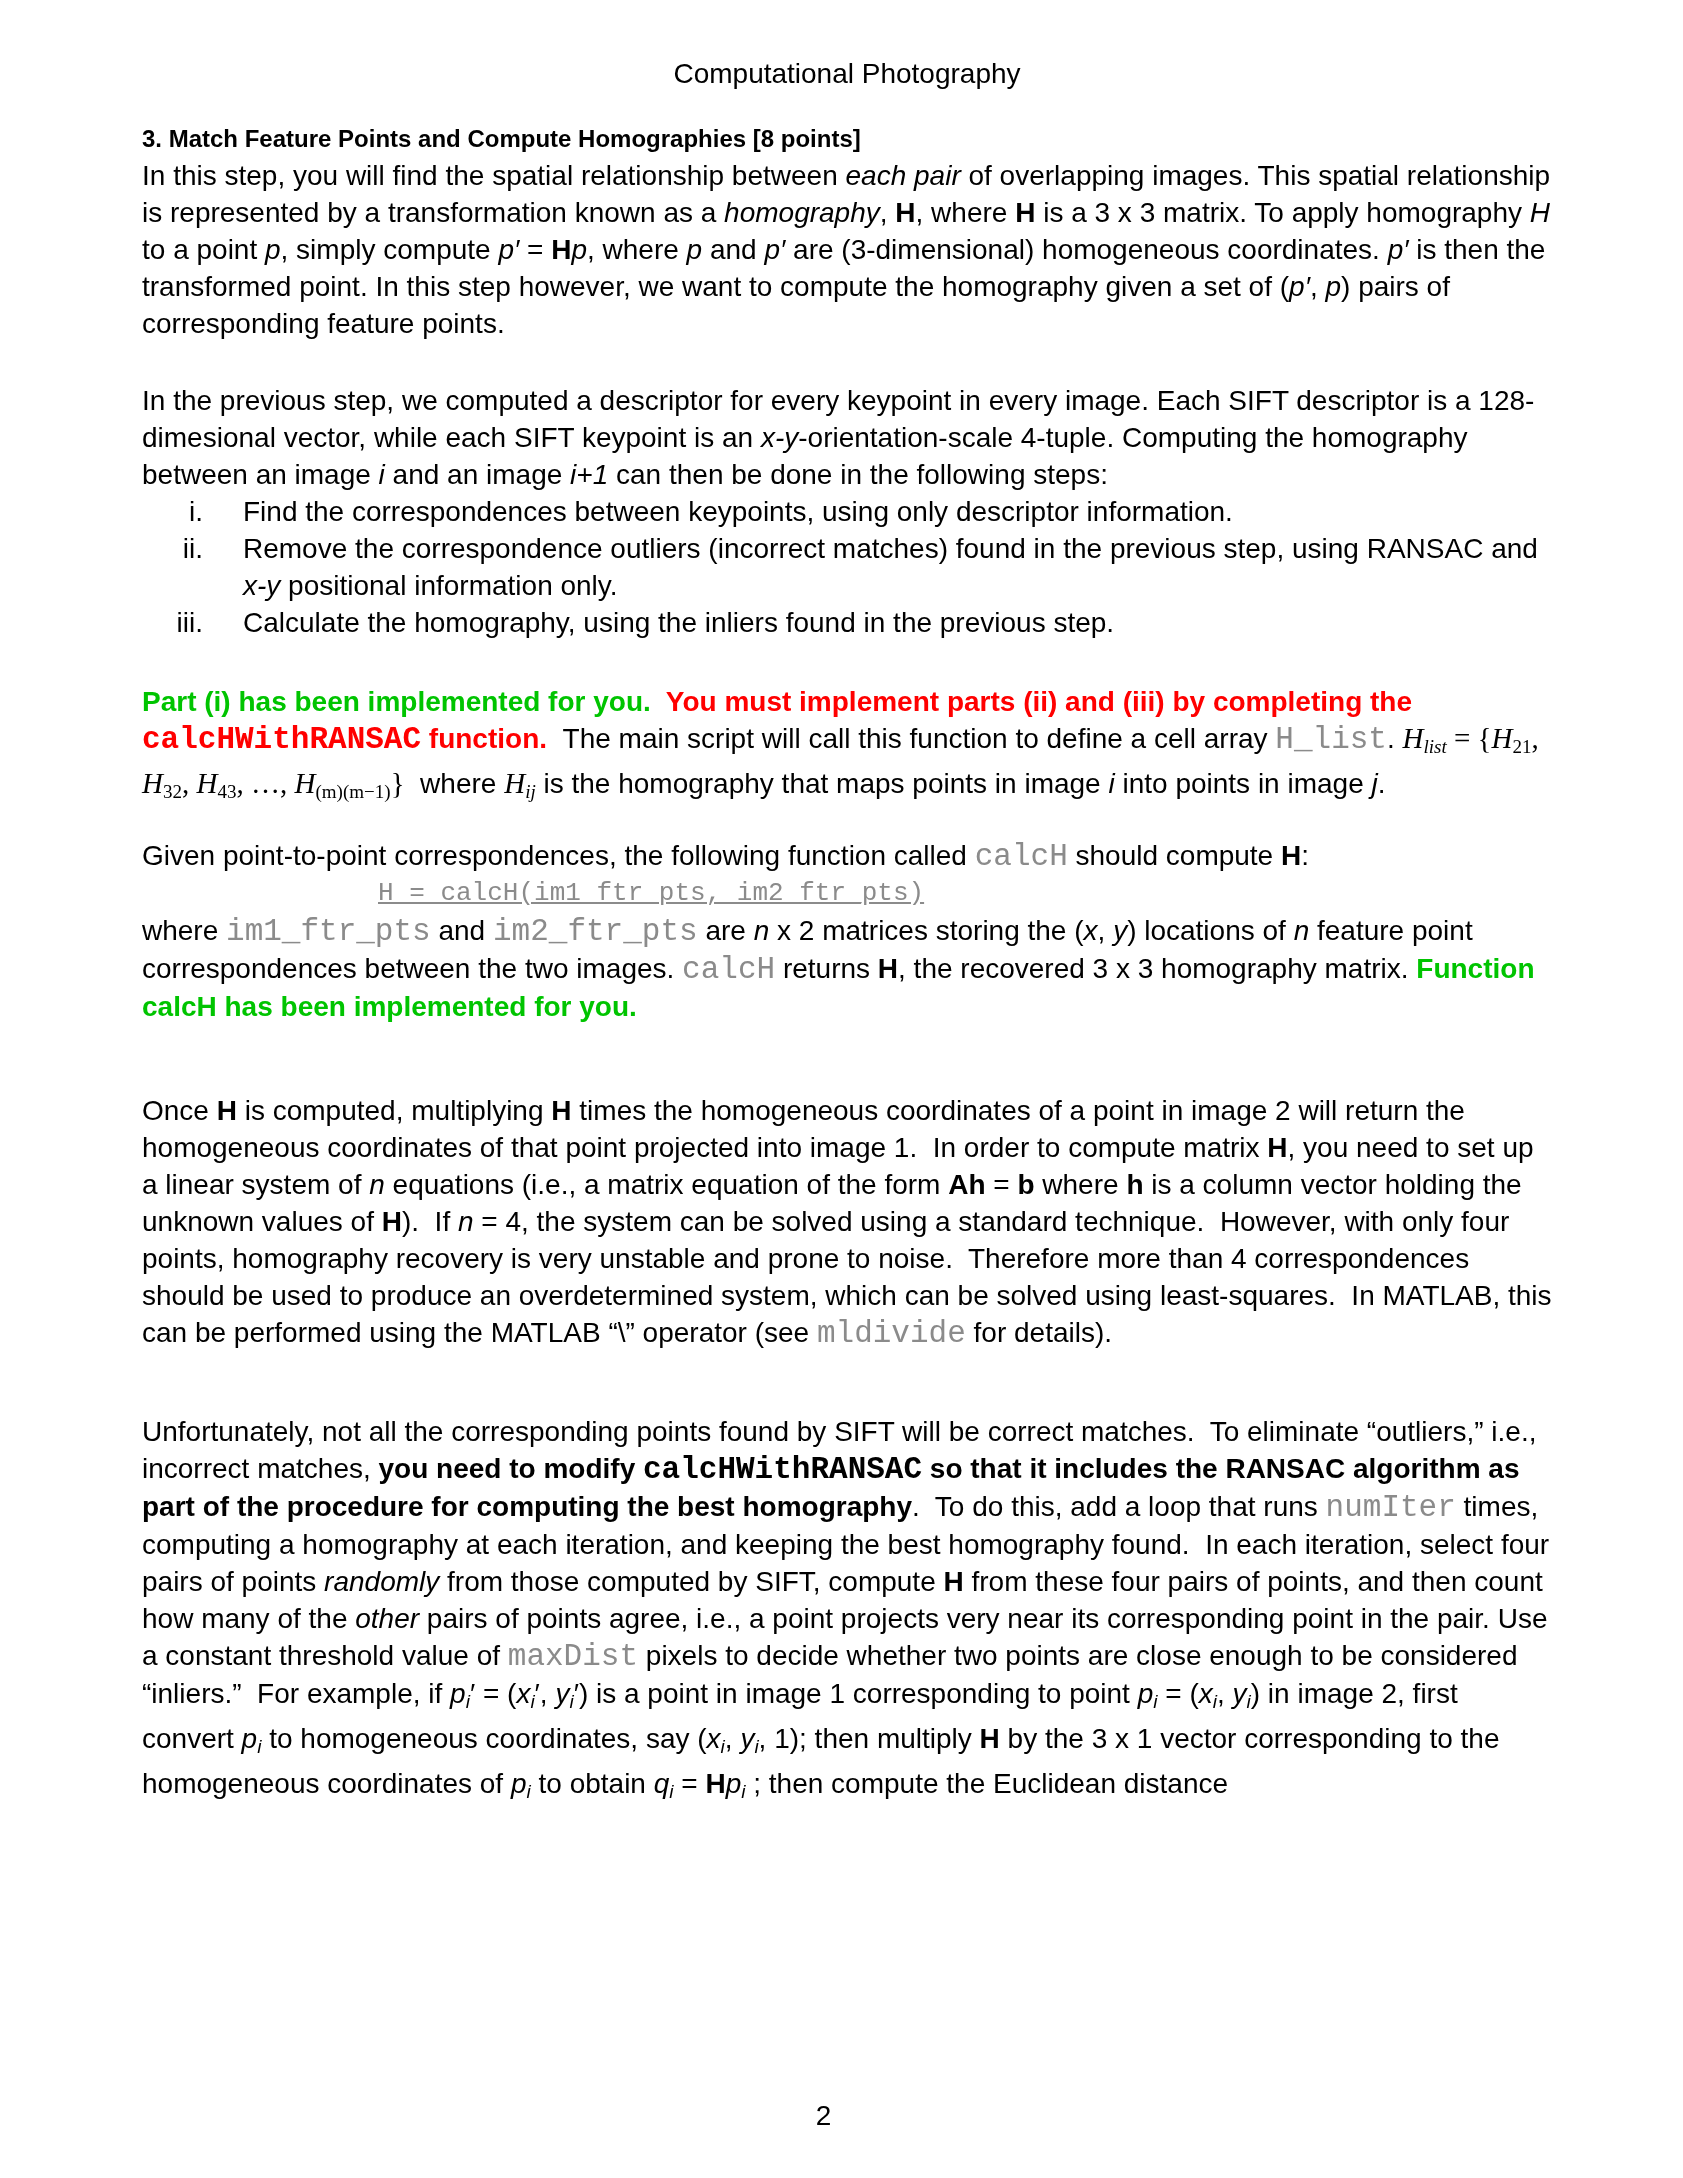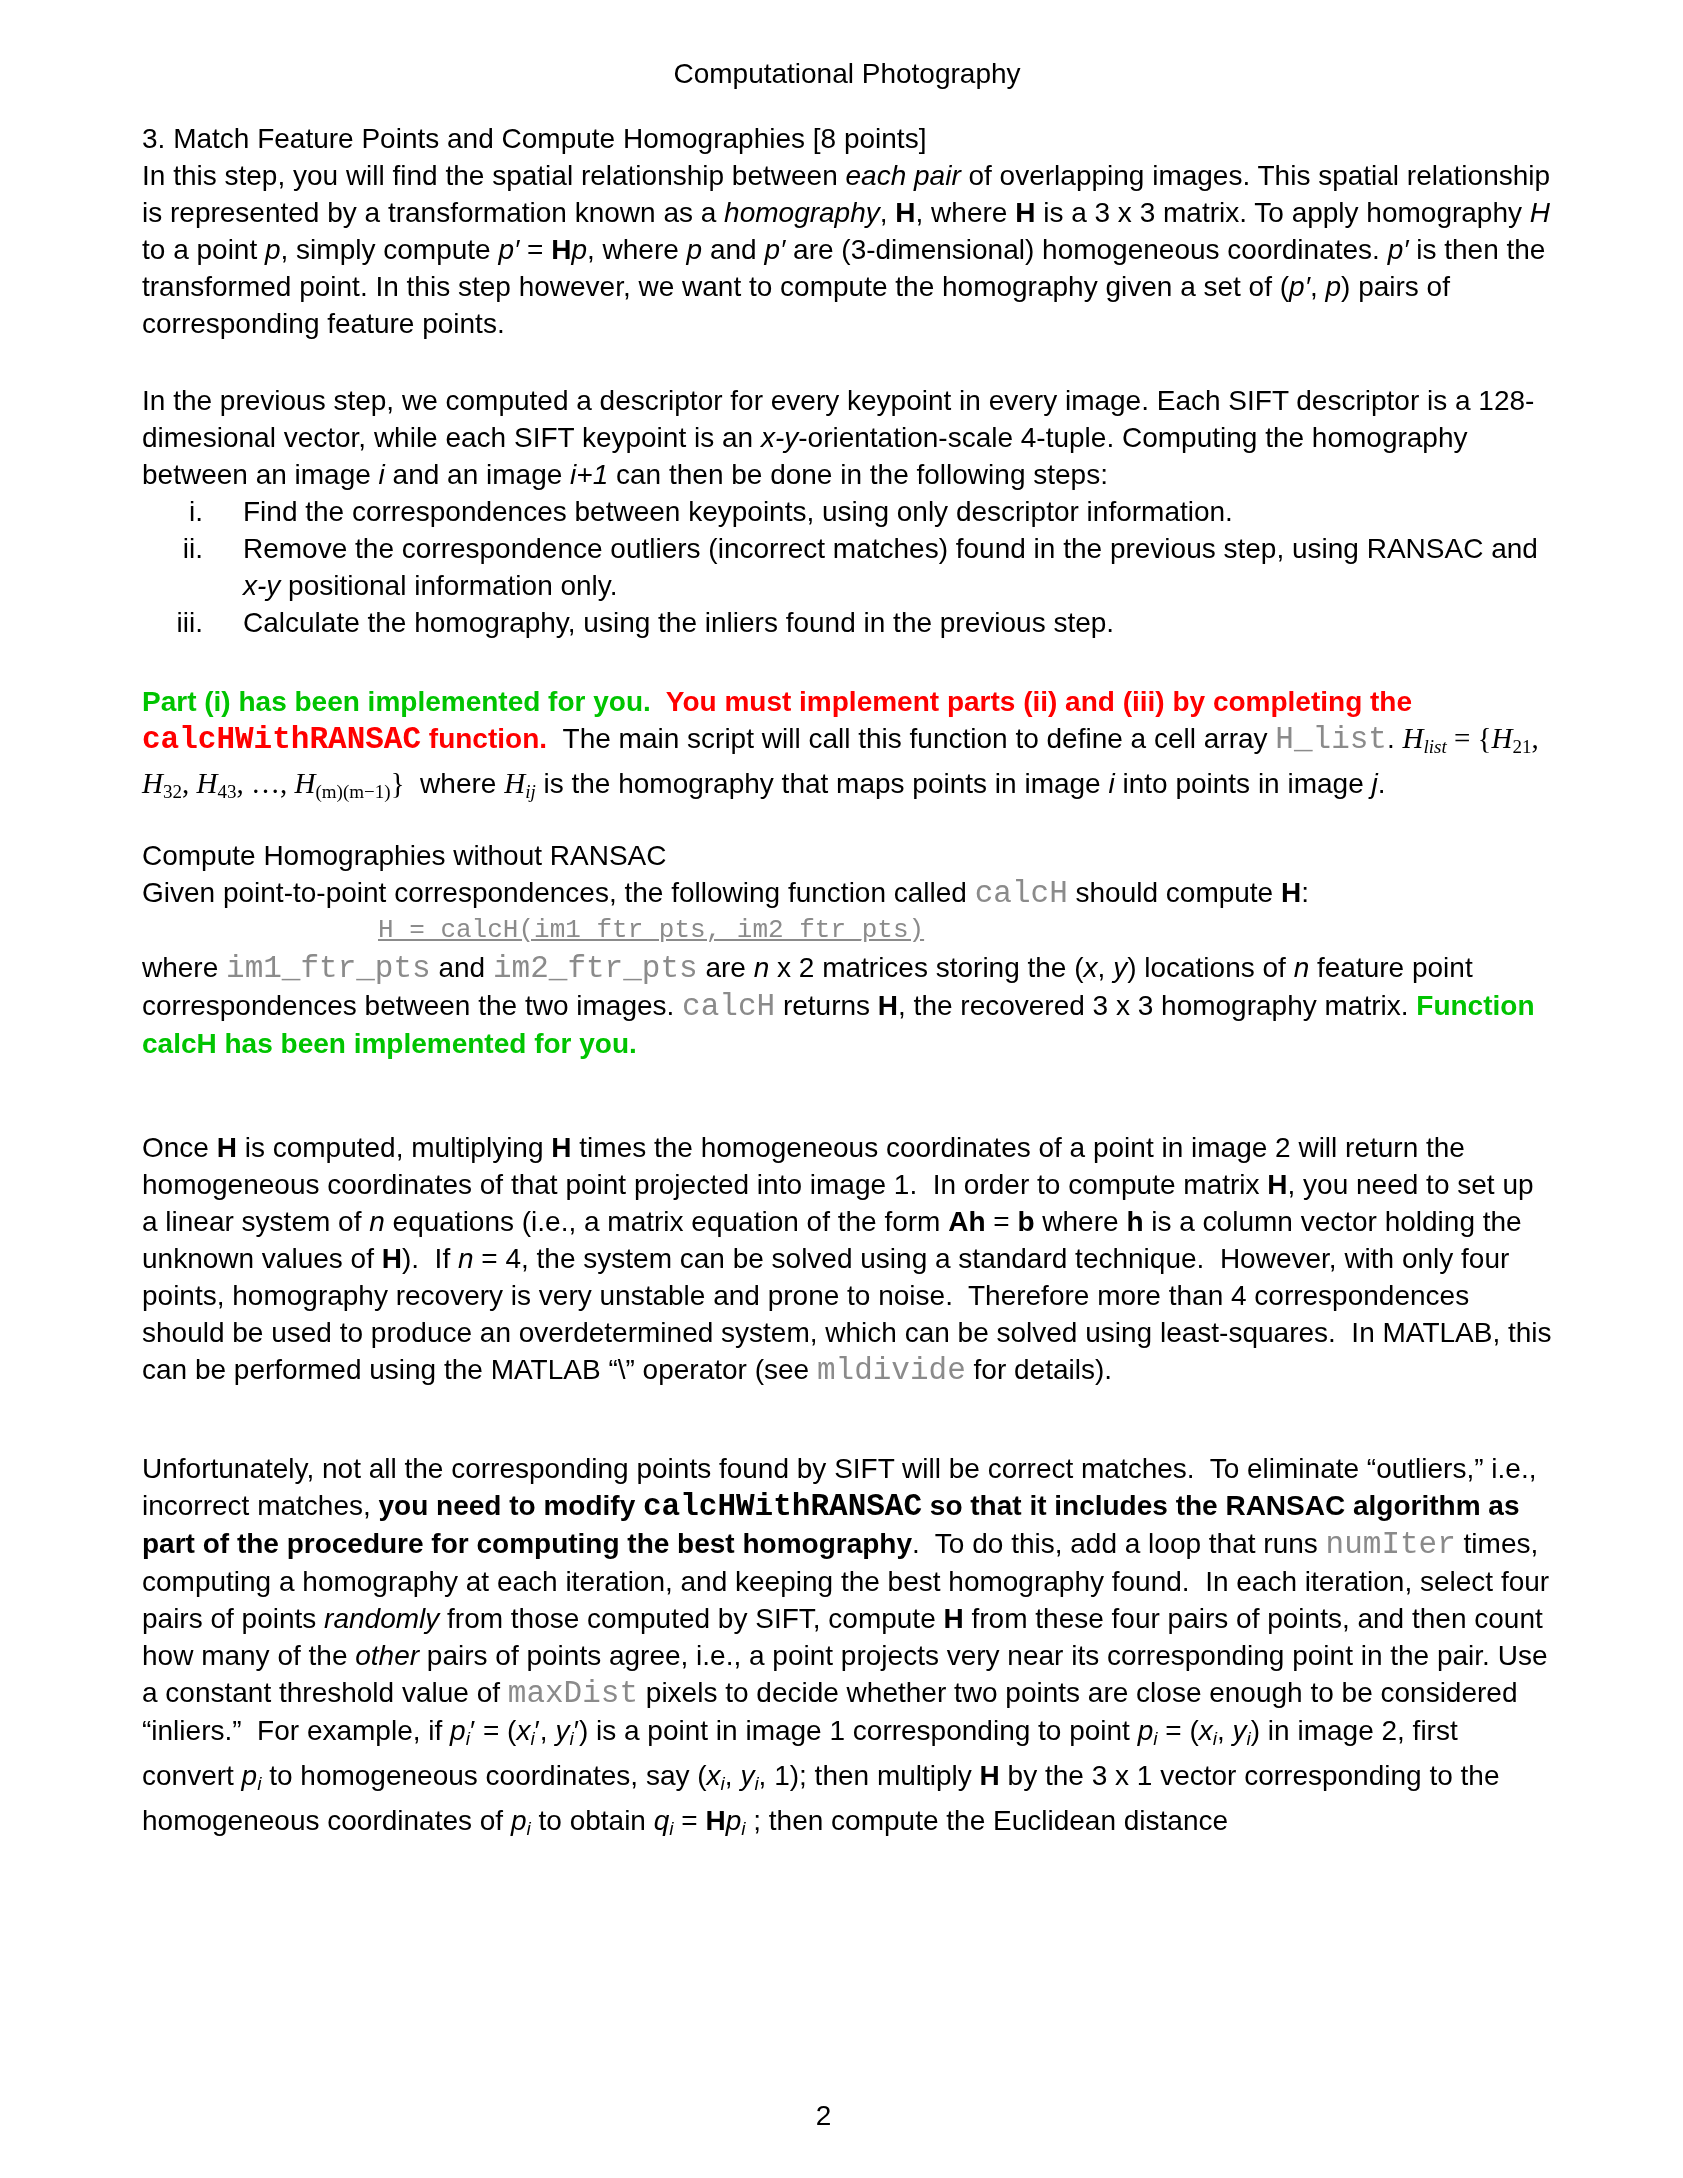--- a/index.html
+++ b/index.html
@@ -18,22 +18,22 @@
     position:absolute;
     left:142px;
     top:55px;
     width:1410px;
   }
   .page-header{
     text-align:center;
     margin-bottom:28px;
   }
   .heading{
-    font-weight:normal;
-    font-size:28px;
+    font-weight:bold;
+    font-size:24px;
     white-space:pre-wrap;
   }
   .para{
     white-space:pre-wrap;
   }
   .codeline{
     font-family:"Liberation Mono","DejaVu Sans Mono",monospace;
     font-size:26px;
     color:#8b8b8b;
     padding-left:236px;
@@ -93,21 +93,20 @@
           <span class="li-marker">ii.</span>
           <span class="li-content"><span>Remove the correspondence outliers (incorrect matches) found in the previous step, using RANSAC and </span><span class="italic">x-y</span><span> positional information only.</span></span>
         </div>
         <div class="li">
           <span class="li-marker">iii.</span>
           <span class="li-content"><span>Calculate the homography, using the inliers found in the previous step.</span></span>
         </div>
         <div class="spacer" style="height: 42px;"></div>
         <div class="para"><span class="bold green">Part (i) has been implemented for you.  </span><span class="bold red">You must implement parts (ii) and (iii) by completing the </span><span class="code bold red">calcHWithRANSAC</span><span class="bold red"> function.  </span><span>The main script will call this function to define a cell array </span><span class="code">H_list</span><span>. </span><span class="math">H</span><span class="math sub">list</span><span class="upright"> = {</span><span class="math">H</span><span class="upright sub">21</span><span class="upright">, </span><span class="math">H</span><span class="upright sub">32</span><span class="upright">, </span><span class="math">H</span><span class="upright sub">43</span><span class="upright">, …, </span><span class="math">H</span><span class="upright sub">(m)(m−1)</span><span class="upright">}</span><span>  where </span><span class="math">H</span><span class="math sub">ij</span><span> is the homography that maps points in image </span><span class="italic">i</span><span> into points in image </span><span class="italic">j</span><span>.</span></div>
         <div class="spacer" style="height: 26px;"></div>
-        <div class="heading"><span>Compute Homographies without RANSAC</span></div>
         <div class="para"><span>Given point-to-point correspondences, the following function called </span><span class="code">calcH</span><span> should compute </span><span class="bold">H</span><span>:</span></div>
         <div class="codeline"><span>H = calcH(im1_ftr_pts, im2_ftr_pts)</span></div>
         <div class="para"><span>where </span><span class="code">im1_ftr_pts</span><span> and </span><span class="code">im2_ftr_pts</span><span> are </span><span class="italic">n</span><span> x 2 matrices storing the (</span><span class="italic">x</span><span>, </span><span class="italic">y</span><span>) locations of </span><span class="italic">n</span><span> feature point correspondences between the two images. </span><span class="code">calcH</span><span> returns </span><span class="bold">H</span><span>, the recovered 3 x 3 homography matrix. </span><span class="bold green">Function calcH has been implemented for you.</span></div>
         <div class="spacer" style="height: 67px;"></div>
         <div class="para"><span>Once </span><span class="bold">H</span><span> is computed, multiplying </span><span class="bold">H</span><span> times the homogeneous coordinates of a point in image 2 will return the homogeneous coordinates of that point projected into image 1.  In order to compute matrix </span><span class="bold">H</span><span>, you need to set up a linear system of </span><span class="italic">n</span><span> equations (i.e., a matrix equation of the form </span><span class="bold">Ah</span><span> = </span><span class="bold">b</span><span> where </span><span class="bold">h</span><span> is a column vector holding the unknown values of </span><span class="bold">H</span><span>).  If </span><span class="italic">n</span><span> = 4, the system can be solved using a standard technique.  However, with only four points, homography recovery is very unstable and prone to noise.  Therefore more than 4 correspondences should be used to produce an overdetermined system, which can be solved using least-squares.  In MATLAB, this can be performed using the MATLAB “\” operator (see </span><span class="code">mldivide</span><span> for details).</span></div>
         <div class="spacer" style="height: 61px;"></div>
         <div class="para"><span>Unfortunately, not all the corresponding points found by SIFT will be correct matches.  To eliminate “outliers,” i.e., incorrect matches, </span><span class="bold">you need to modify </span><span class="code bold dark">calcHWithRANSAC</span><span class="bold"> so that it includes the RANSAC algorithm as part of the procedure for computing the best homography</span><span>.  To do this, add a loop that runs </span><span class="code">numIter</span><span> times, computing a homography at each iteration, and keeping the best homography found.  In each iteration, select four pairs of points </span><span class="italic">randomly</span><span> from those computed by SIFT, compute </span><span class="bold">H</span><span> from these four pairs of points, and then count how many of the </span><span class="italic">other</span><span> pairs of points agree, i.e., a point projects very near its corresponding point in the pair. Use a constant threshold value of </span><span class="code">maxDist</span><span> pixels to decide whether two points are close enough to be considered “inliers.”  For example, if </span><span class="italic">p</span><span class="sub italic">i</span><span>′ = (</span><span class="italic">x</span><span class="sub italic">i</span><span>′, </span><span class="italic">y</span><span class="sub italic">i</span><span>′) is a point in image 1 corresponding to point </span><span class="italic">p</span><span class="sub italic">i</span><span> = (</span><span class="italic">x</span><span class="sub italic">i</span><span>, </span><span class="italic">y</span><span class="sub italic">i</span><span>) in image 2, first convert </span><span class="italic">p</span><span class="sub italic">i</span><span> to homogeneous coordinates, say (</span><span class="italic">x</span><span class="sub italic">i</span><span>, </span><span class="italic">y</span><span class="sub italic">i</span><span>, 1); then multiply </span><span class="bold">H</span><span> by the 3 x 1 vector corresponding to the homogeneous coordinates of </span><span class="italic">p</span><span class="sub italic">i</span><span> to obtain </span><span class="italic">q</span><span class="sub italic">i</span><span> = </span><span class="bold">H</span><span class="italic">p</span><span class="sub italic">i</span><span> ; then compute the Euclidean distance</span></div>
       </div>
   </div>
   <div class="page-number">2</div>

